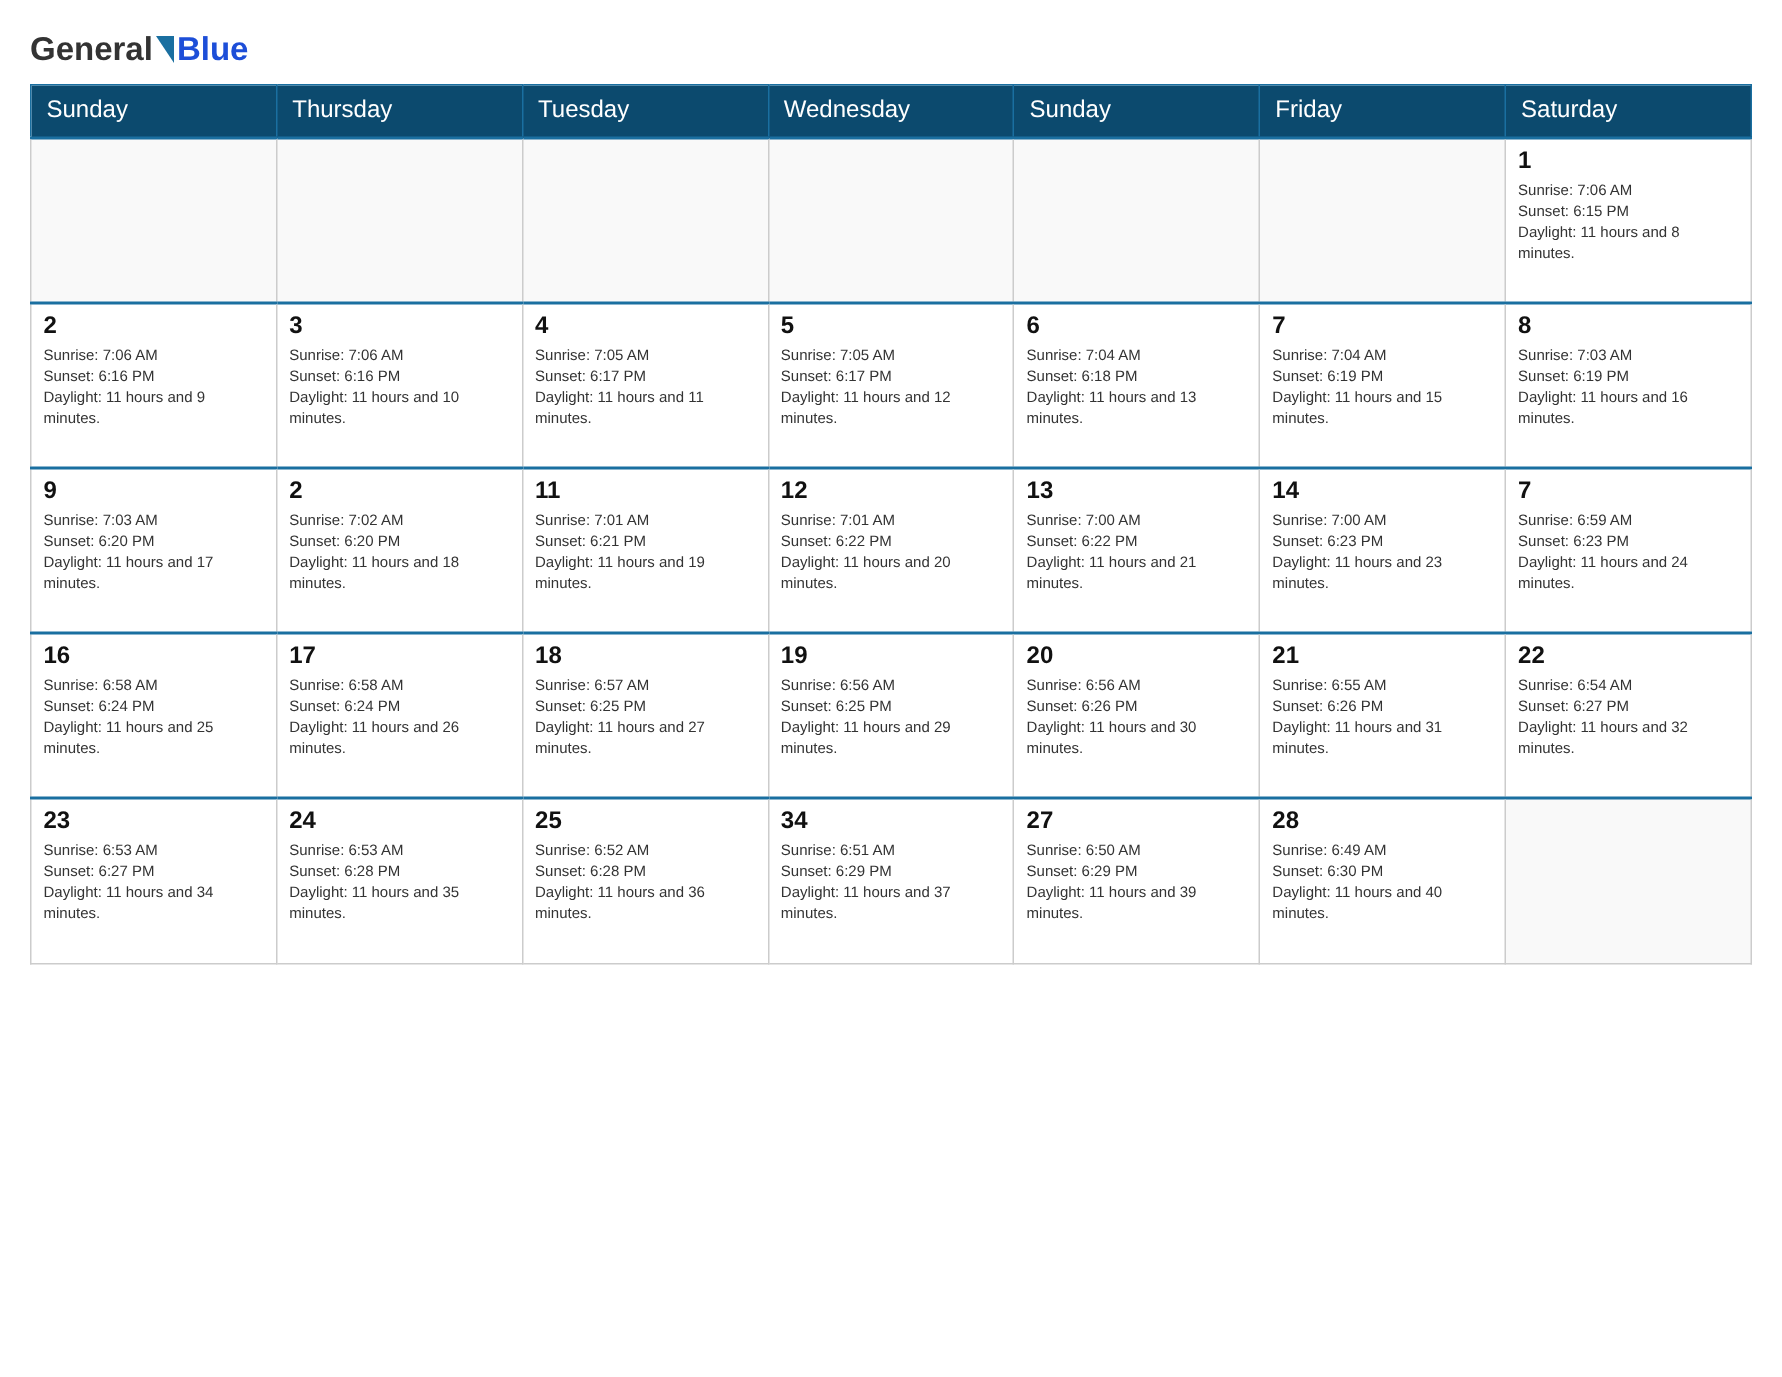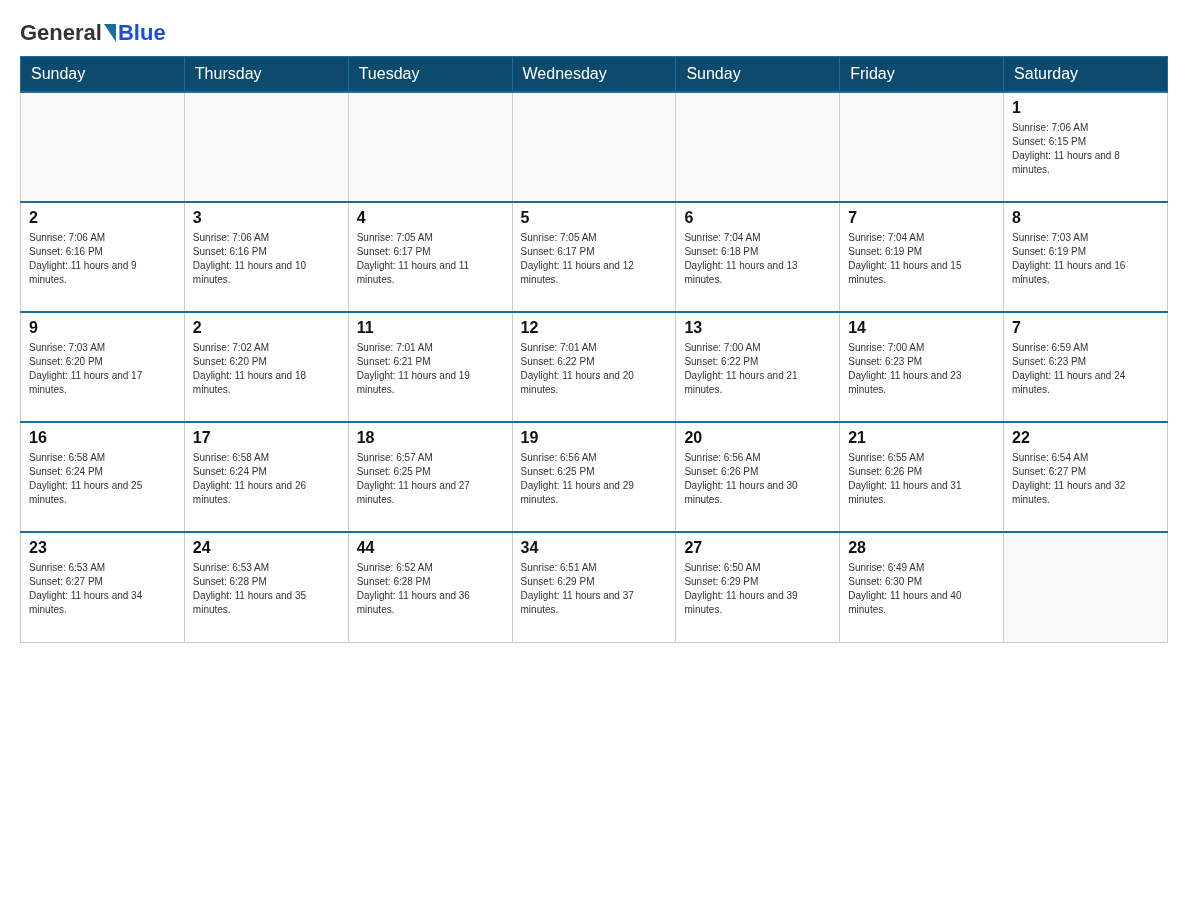--- a/index.html
+++ b/index.html
@@ -229,21 +229,21 @@
       <tr class="week-row">
         <td>
           <span class="day-number">23</span>
           <div class="day-info">Sunrise: 6:53 AM<br>Sunset: 6:27 PM<br>Daylight: 11 hours and 34 minutes.</div>
         </td>
         <td>
           <span class="day-number">24</span>
           <div class="day-info">Sunrise: 6:53 AM<br>Sunset: 6:28 PM<br>Daylight: 11 hours and 35 minutes.</div>
         </td>
         <td>
-          <span class="day-number">44</span>
+          <span class="day-number">25</span>
           <div class="day-info">Sunrise: 6:52 AM<br>Sunset: 6:28 PM<br>Daylight: 11 hours and 36 minutes.</div>
         </td>
         <td>
           <span class="day-number">34</span>
           <div class="day-info">Sunrise: 6:51 AM<br>Sunset: 6:29 PM<br>Daylight: 11 hours and 37 minutes.</div>
         </td>
         <td>
           <span class="day-number">27</span>
           <div class="day-info">Sunrise: 6:50 AM<br>Sunset: 6:29 PM<br>Daylight: 11 hours and 39 minutes.</div>
         </td>

